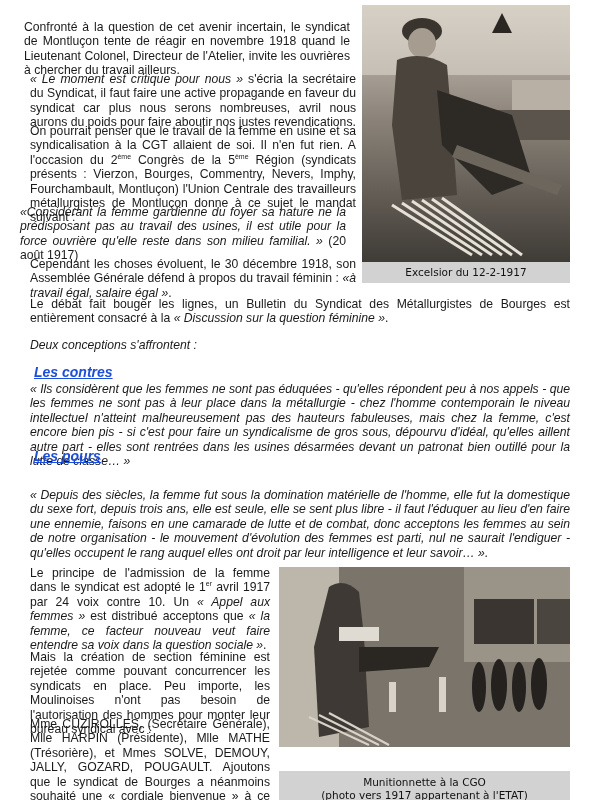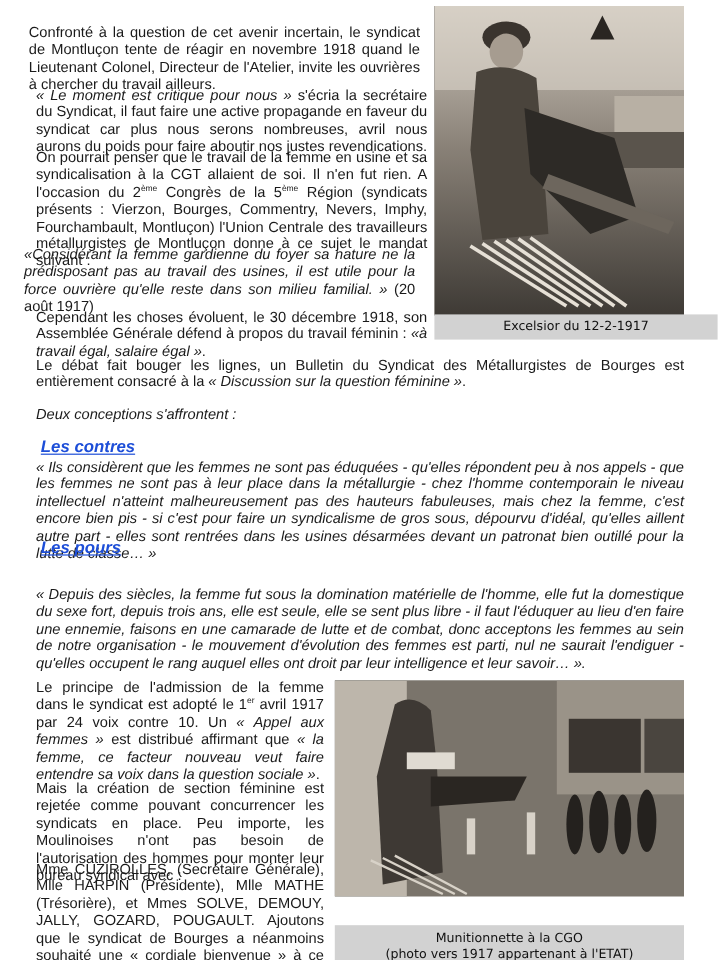--- a/index.html
+++ b/index.html
@@ -50,33 +50,33 @@
     <g stroke="#e6e0d6" stroke-width="3">
       <line x1="30" y1="200" x2="110" y2="250"></line>
         <line x1="40" y1="198" x2="120" y2="250"></line>
       <line x1="50" y1="196" x2="130" y2="250"></line>
         <line x1="60" y1="195" x2="140" y2="250"></line>
       <line x1="70" y1="194" x2="150" y2="250"></line>
         <line x1="80" y1="193" x2="160" y2="250"></line>
     </g>
   </svg>
 </div>
-<div class="caption" style="left:362px; top:262px; width:236px; height:21px; line-height:21px;">Excelsior du 12-2-1917</div>
+<div class="caption" style="left:362px; top:262px; width:208px; height:21px; line-height:21px;">Excelsior du 12-2-1917</div>
 
 <p class="p" style="left:30px; top:297px; width:540px;"><span>Le débat fait bouger les lignes, un Bulletin du Syndicat des Métallurgistes de Bourges est entièrement consacré à la </span><i>« Discussion sur la question féminine »</i><span>.</span></p>
 
 <p class="p" style="left:30px; top:338px; width:540px;font-style:italic;">Deux conceptions s'affrontent :</p>
 
 <h2 class="heading" style="left:30px; top:360px;">Les contres</h2>
 <p class="p" style="left:30px; top:382px; width:540px;"><i>« Ils considèrent que les femmes ne sont pas éduquées - qu'elles répondent peu à nos appels - que les femmes ne sont pas à leur place dans la métallurgie - chez l'homme contemporain le niveau intellectuel n'atteint malheureusement pas des hauteurs fabuleuses, mais chez la femme, c'est encore bien pis - si c'est pour faire un syndicalisme de gros sous, dépourvu d'idéal, qu'elles aillent autre part - elles sont rentrées dans les usines désarmées devant un patronat bien outillé pour la lutte de classe… »</i></p>
 
 <h2 class="heading" style="left:30px; top:444px;">Les pours</h2>
 <p class="p" style="left:30px; top:488px; width:540px;"><i>« Depuis des siècles, la femme fut sous la domination matérielle de l'homme, elle fut la domestique du sexe fort, depuis trois ans, elle est seule, elle se sent plus libre - il faut l'éduquer au lieu d'en faire une ennemie, faisons en une camarade de lutte et de combat, donc acceptons les femmes au sein de notre organisation - le mouvement d'évolution des femmes est parti, nul ne saurait l'endiguer - qu'elles occupent le rang auquel elles ont droit par leur intelligence et leur savoir… ».</i></p>
 
-<p class="p" style="left:30px; top:566px; width:240px;"><span>Le principe de l'admission de la femme dans le syndicat est adopté le 1</span><sup>er</sup><span> avril 1917 par 24 voix contre 10. Un </span><i>« Appel aux femmes »</i><span> est distribué affirmant que </span><i>« la femme, ce facteur nouveau veut faire entendre sa voix dans la question sociale »</i><span>.</span></p>
+<p class="p" style="left:30px; top:566px; width:240px;"><span>Le principe de l'admission de la femme dans le syndicat est adopté le 1</span><sup>er</sup><span> avril 1917 par 24 voix contre 10. Un </span><i>« Appel aux femmes »</i><span> est distribué acceptons que </span><i>« la femme, ce facteur nouveau veut faire entendre sa voix dans la question sociale »</i><span>.</span></p>
 
 <p class="p" style="left:30px; top:650px; width:240px;">Mais la création de section féminine est rejetée comme pouvant concurrencer les syndicats en place. Peu importe, les Moulinoises n'ont pas besoin de l'autorisation des hommes pour monter leur bureau syndical avec :</p>
 
 <p class="p" style="left:30px; top:717px; width:240px;">Mme CUZIROLLES, (Secrétaire Générale), Mlle HARPIN (Présidente), Mlle MATHE (Trésorière), et Mmes SOLVE, DEMOUY, JALLY, GOZARD, POUGAULT. Ajoutons que le syndicat de Bourges a néanmoins souhaité une « cordiale bienvenue » à ce syndicat !</p>
 
 <div class="photo" style="left:279px; top:567px; width:291px; height:180px;">
   <svg viewBox="0 0 291 180" preserveAspectRatio="none">
     <rect width="291" height="180" fill="#7a746b"></rect>
     <rect x="0" y="0" width="60" height="180" fill="#bdb6ab"></rect>
     <rect x="185" y="0" width="106" height="95" fill="#9a9388"></rect>

